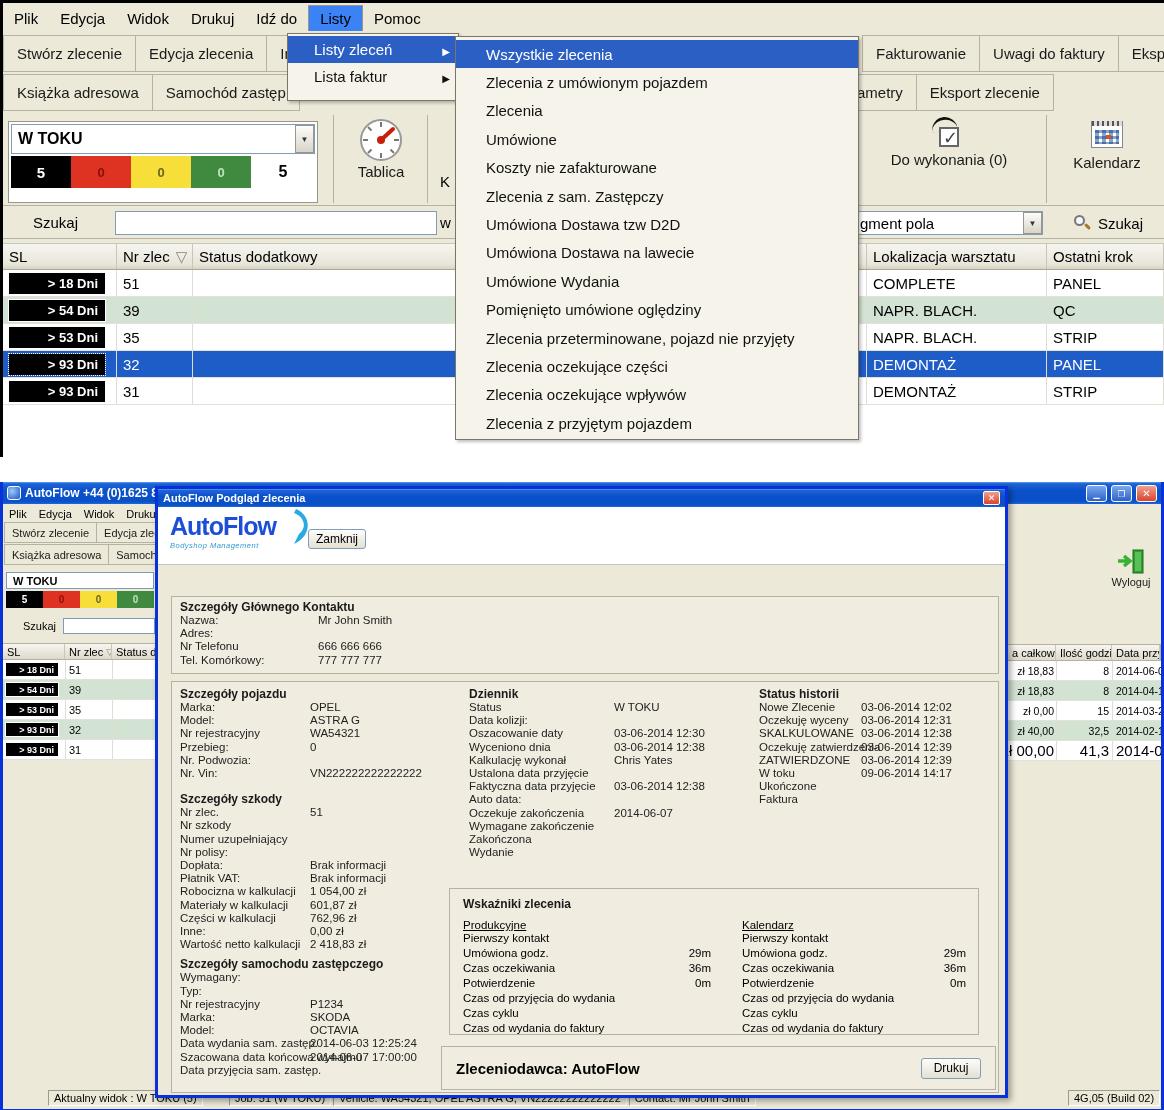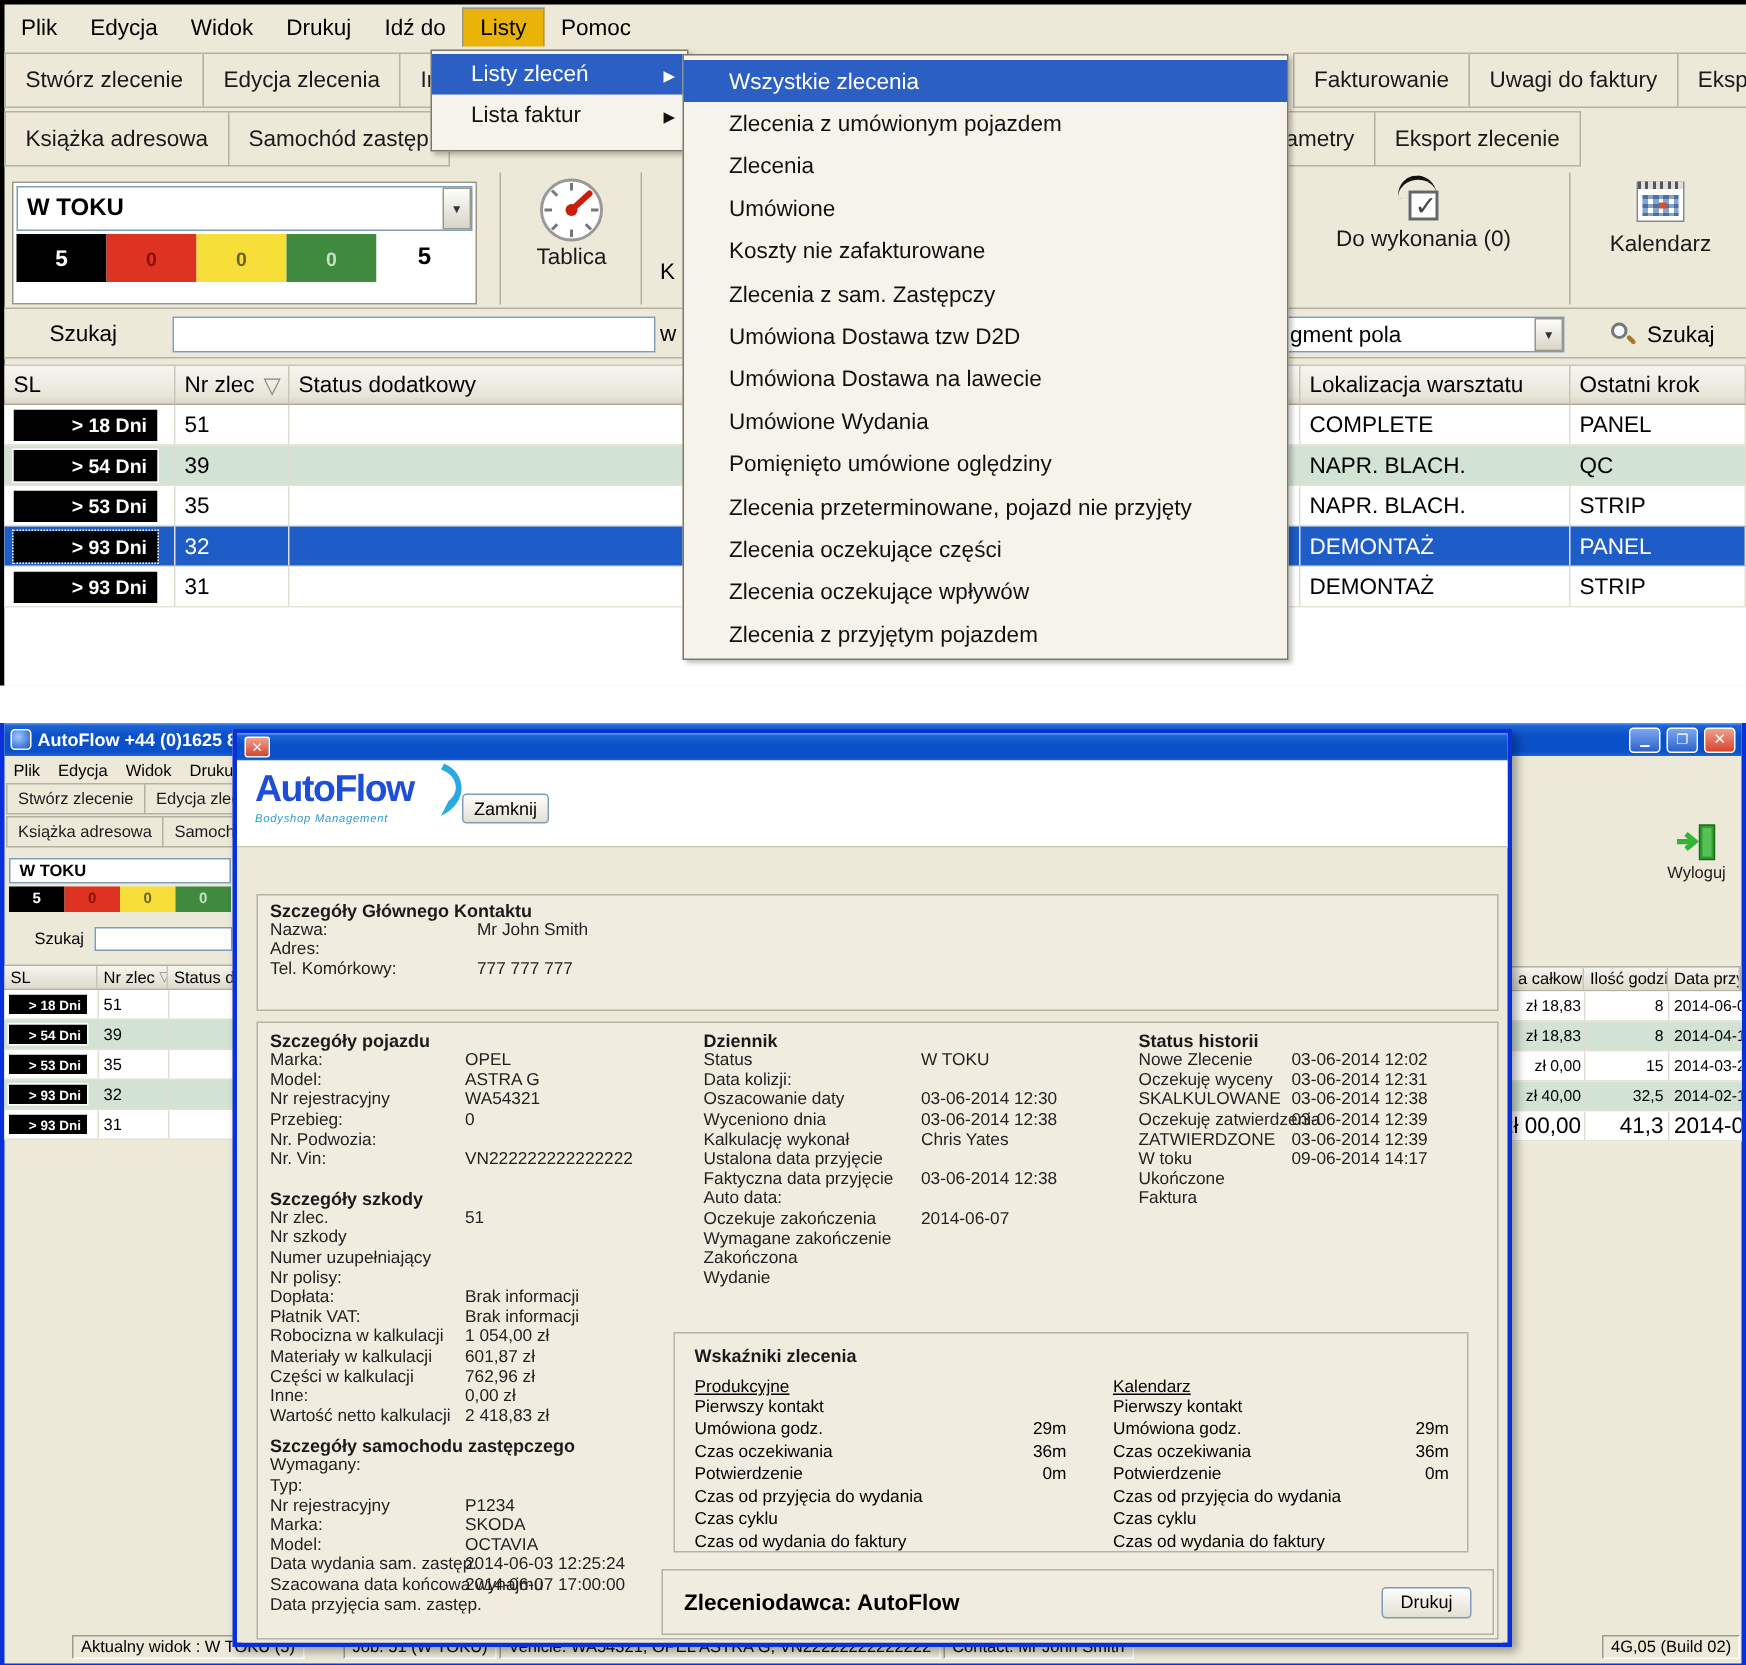--- a/index.html
+++ b/index.html
@@ -5,21 +5,21 @@
   * { margin:0; padding:0; box-sizing:border-box; }
   html,body { background:#fff; }
   body { font-family:"Liberation Sans","DejaVu Sans",sans-serif; }
   #stage { position:relative; width:1164px; height:1110px; background:#fff; overflow:hidden; }
   .abs { position:absolute; }
 
   
   .shot-top { left:0; top:0; width:1164px; height:457px; background:#ECE9D8; border-top:3px solid #000; border-left:3px solid #000; }
   .menubar { display:flex; align-items:center; height:30px; font-size:15px; color:#000; }
   .menubar .mi { padding:4px 11px; cursor:default; }
-  .menubar .mi.open { background:#eab308; border:1px solid #9a9788; border-bottom:none; }
+  .menubar .mi.open { background:#3b82f6; border:1px solid #9a9788; border-bottom:none; }
   .tbrow { display:flex; }
   .xcell { background:#ECE9D8; border:1px solid #B5B2A3; display:flex; align-items:center; justify-content:center; font-size:15px; color:#1a1a1a; margin-right:-1px; padding:0 13px; white-space:nowrap; }
   .combo { background:#fff; border:1px solid #7F9DB9; display:flex; align-items:center; }
   .combo .cv { flex:1; padding:0 6px; font-weight:bold; font-size:16px; white-space:nowrap; overflow:hidden; }
   .combo-btn { width:19px; align-self:stretch; background:linear-gradient(180deg,#fdfdfb,#d8d4c8); border:1px solid #9a9788; display:flex; align-items:center; justify-content:center; font-size:8px; color:#333; }
   .strip { display:flex; border:1px solid #9a9788; background:#fff; }
   .sbox { display:flex; align-items:center; justify-content:center; font-weight:bold; }
   .panel-sep { width:1px; background:#b5b2a3; }
   .bigbtn { display:flex; flex-direction:column; align-items:center; justify-content:flex-start; font-size:15px; color:#1a1a1a; }
   .searchbar { background:#ECE9D8; border-top:1px solid #b5b2a3; border-bottom:1px solid #b5b2a3; }
@@ -521,20 +521,21 @@
           <span class="scell">Vehicle: WA54321, OPEL ASTRA G, VN22222222222222</span>
           <span class="scell">Contact: Mr John Smith</span>
         </span>
       <span style="flex:1;"></span>
       <span class="scell" style="width:92px;">4G,05 (Build 02)</span>
     </div>
   </div>
 
   <div class="abs popup">
     <div class="xp-title">
+      <span style="flex:1;">AutoFlow Podgląd zlecenia</span>
       <span class="popup-close">
           <span class="x-glyph"></span>
         </span>
     </div>
 
     <div class="pop-head">
       <div class="abs" style="left:12px;top:5px;">
         <span class="logo-text">AutoFlow</span>
         <svg class="abs" style="left:104px;top:-4px;" width="38" height="40" viewBox="0 0 38 40">
           <path d="M22 1 C 37 7 39 27 20 36 L25 26 C 33 20 31 9 20 5 Z" fill="#29ABE2"></path>
@@ -553,20 +554,24 @@
 
         <div class="kv">
               <span class="k">Nazwa:</span>
               <span class="v">Mr John Smith</span>
             </div>
             <div class="kv">
               <span class="k">Adres:</span>
               <span class="v"></span>
             </div>
             <div class="kv">
+              <span class="k">Nr Telefonu</span>
+              <span class="v">666 666 666</span>
+            </div>
+            <div class="kv">
               <span class="k">Tel. Komórkowy:</span>
               <span class="v">777 777 777</span>
             </div>
           </div>
       </div>
 
       <div class="abs gbox" style="left:10px;top:94px;width:828px;height:412px;">
 
         <div class="abs w130" style="left:8px;top:5px;width:288px;">
           <div class="sec-title">Szczegóły pojazdu</div>

